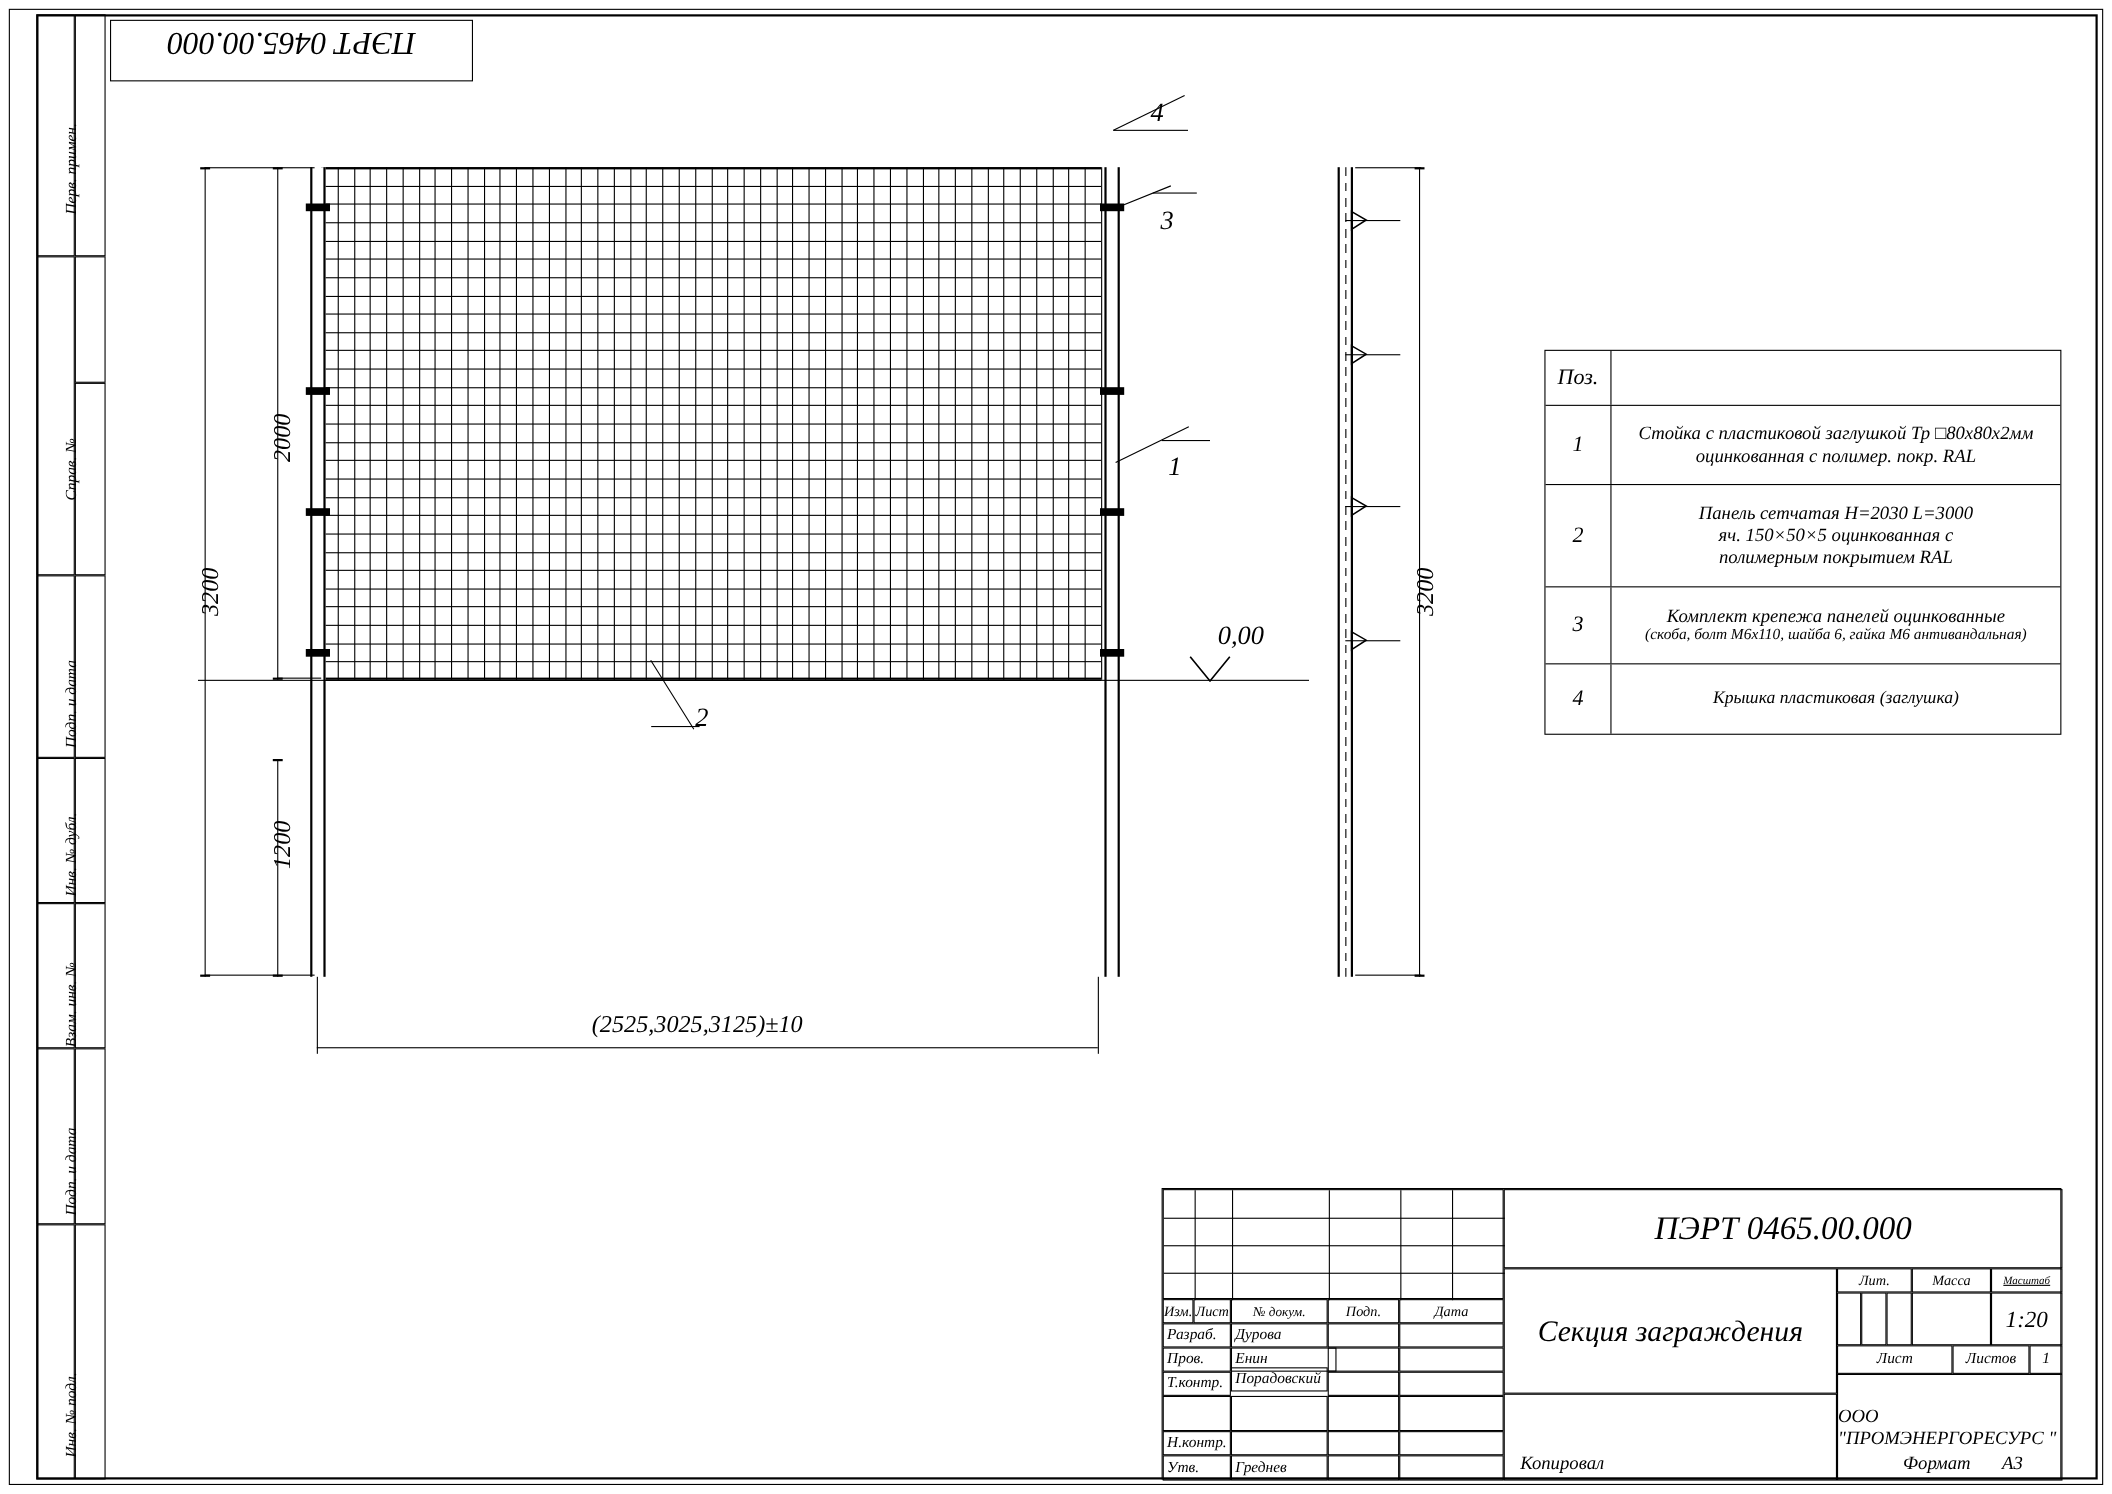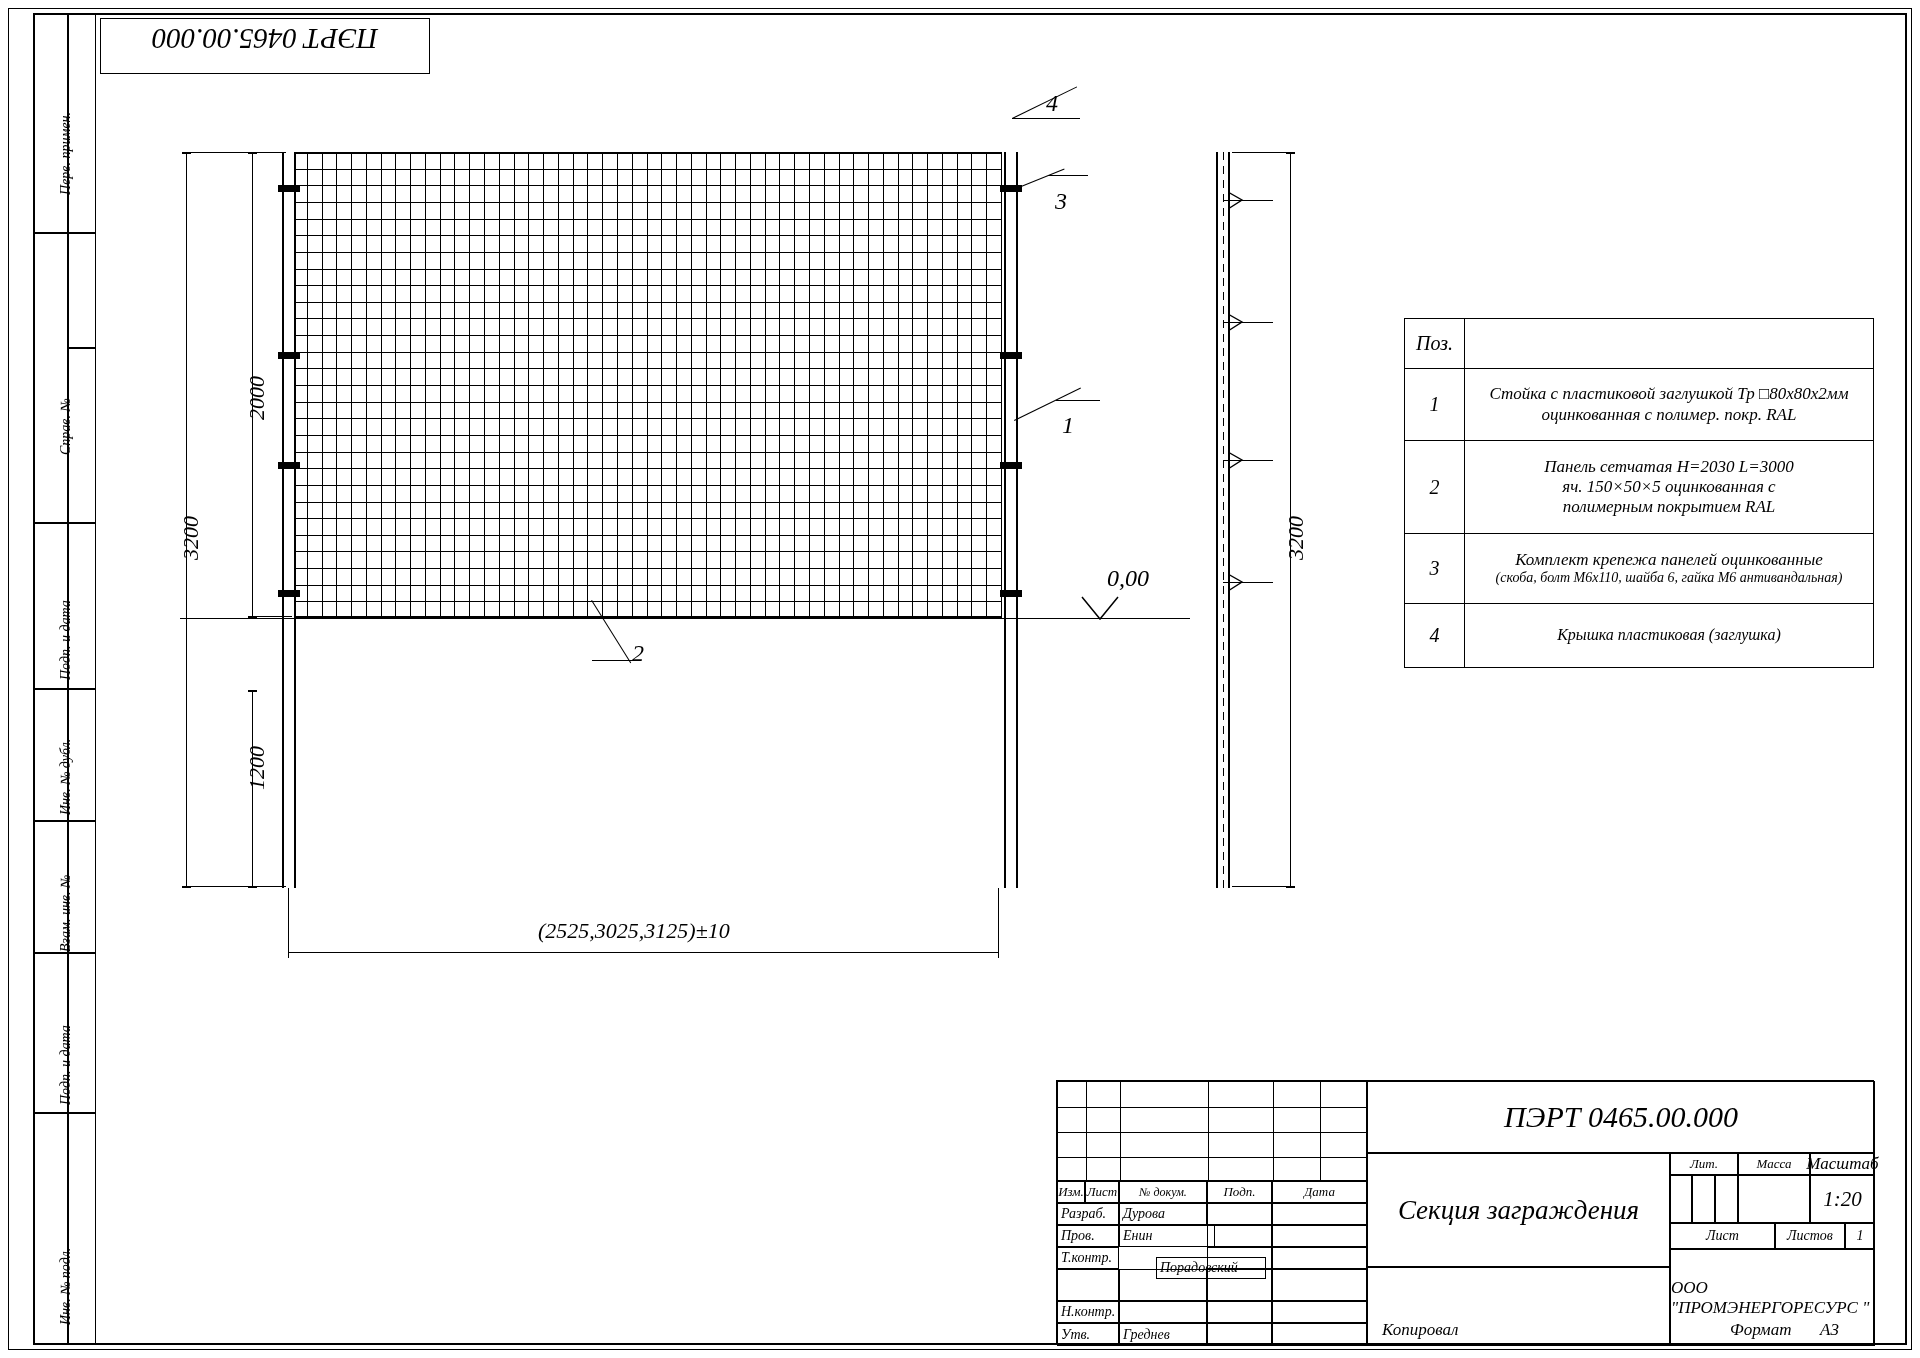--- a/index.html
+++ b/index.html
@@ -338,21 +338,21 @@
       </div>
     <div class="c" style="left:62px;top:144px;width:96px;height:22px;">
         <div class="tcell" style="width:100%;height:100%;">Енин</div>
       </div>
     <div class="c" style="left:150px;top:144px;width:65px;height:22px;"></div>
     <div class="c" style="left:215px;top:144px;width:95px;height:22px;"></div>
 
     <div class="c" style="left:0;top:166px;width:62px;height:22px;">
         <div class="tcell" style="width:100%;height:100%;">Т.контр.</div>
       </div>
-    <div class="c" style="left:62px;top:176px;width:110px;height:22px;margin-left:37px;">
+    <div class="c" style="left:62px;top:162px;width:88px;height:22px;">
         <div class="tcell" style="width:100%;height:100%;">Порадовский</div>
       </div>
     <div class="c" style="left:150px;top:166px;width:65px;height:22px;"></div>
     <div class="c" style="left:215px;top:166px;width:95px;height:22px;"></div>
 
     <div class="c" style="left:0;top:188px;width:62px;height:32px;">
         <div class="tcell" style="width:100%;height:100%;"></div>
       </div>
     <div class="c" style="left:62px;top:188px;width:88px;height:32px;">
         <div class="tcell" style="width:100%;height:100%;"></div>
@@ -386,21 +386,21 @@
       <div class="tcenter" style="width:100%;height:100%;font-size:27px;">Секция заграждения</div>
     </div>
 
     <div class="c" style="left:613px;top:72px;width:68px;height:22px;">
       <div class="tcenter" style="width:100%;height:100%;font-size:13px;">Лит.</div>
     </div>
     <div class="c" style="left:681px;top:72px;width:72px;height:22px;">
       <div class="tcenter" style="width:100%;height:100%;font-size:13px;">Масса</div>
     </div>
     <div class="c" style="left:753px;top:72px;width:65px;height:22px;">
-      <div class="tcenter" style="width:100%;height:100%;font-size:17px;">Масштаб</div>
+      <div class="tcenter" style="width:100%;height:100%;font-size:10px;text-decoration:underline;">Масштаб</div>
     </div>
 
     <div class="c" style="left:613px;top:94px;width:22px;height:48px;"></div>
     <div class="c" style="left:635px;top:94px;width:23px;height:48px;"></div>
     <div class="c" style="left:658px;top:94px;width:23px;height:48px;"></div>
     <div class="c" style="left:681px;top:94px;width:72px;height:48px;"></div>
     <div class="c" style="left:753px;top:94px;width:65px;height:48px;">
       <div class="tcenter" style="width:100%;height:100%;font-size:21px;">1:20</div>
     </div>
 

